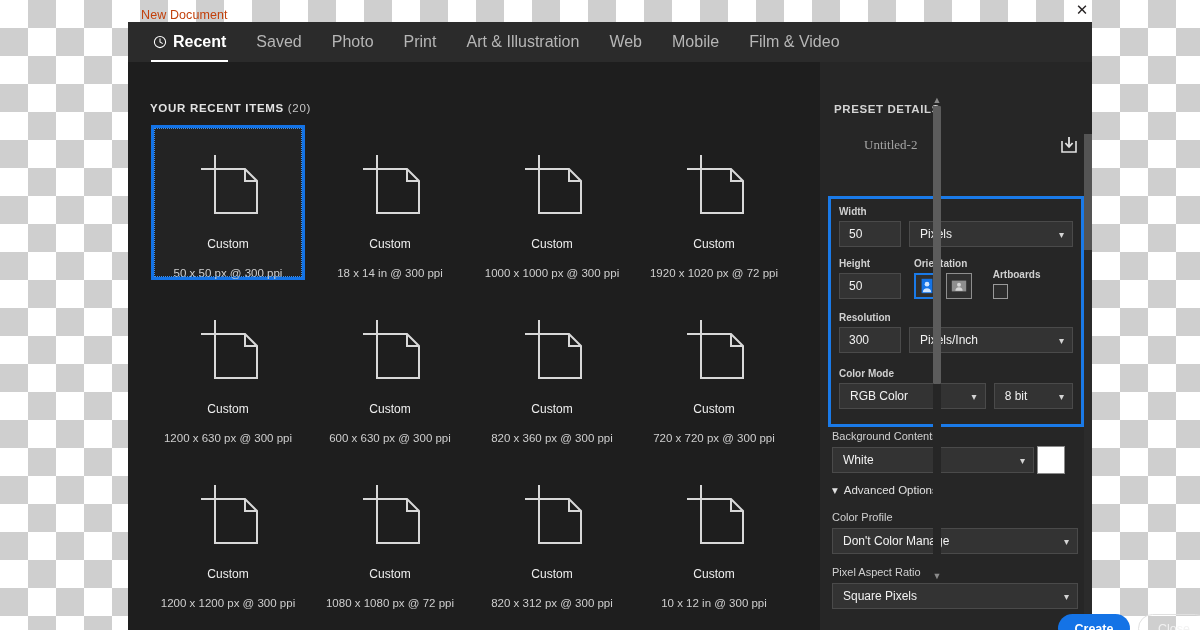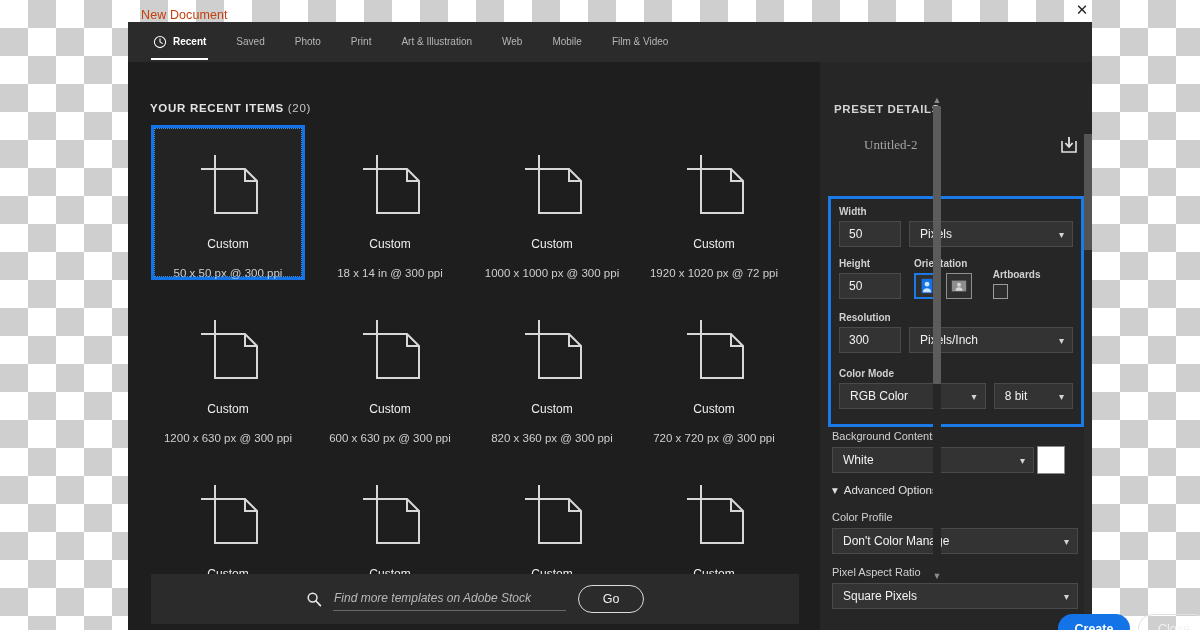--- a/index.html
+++ b/index.html
@@ -64,21 +64,21 @@
     left: 0; top: 0;
     width: 964px; height: 40px;
     background: #2b2b2b;
     display: flex;
     align-items: center;
     padding-left: 23px;
     box-sizing: border-box;
   }
   .tab {
     position: relative;
-    font-size: 10px;
+    font-size: 16px;
     color: #b6b6b6;
     margin-right: 26px;
     padding: 10px 2px 11px 2px;
     cursor: pointer;
     white-space: nowrap;
     display: flex;
     align-items: center;
     gap: 6px;
   }
   .tab.active { color: #ffffff; font-weight: bold; }
@@ -504,32 +504,20 @@
       </div>
   </div>
 
   <div id="grid-scroll">
     <div class="track"></div>
     <div class="thumbbar"></div>
     <div class="arr up">▲</div>
     <div class="arr dn">▼</div>
   </div>
 
-  <div id="stock-bar">
-    <div id="stock-search-wrap">
-      <span id="search-icon">
-        <svg viewBox="0 0 16 16" width="16" height="16">
-          <circle cx="6.6" cy="6.6" r="4.4" fill="none" stroke="#e8e8e8" stroke-width="1.5"></circle>
-          <path d="M10 10 L14.4 14.6" stroke="#e8e8e8" stroke-width="1.7" stroke-linecap="round"></path>
-        </svg>
-      </span>
-      <input id="stock-input" type="text" placeholder="Find more templates on Adobe Stock" style="">
-    </div>
-    <button id="go-button">Go</button>
-  </div>
 
   <div id="preset-pane">
     <div id="preset-heading">PRESET DETAILS</div>
 
     <div id="preset-name-row">
       <input id="preset-name" type="text" value="Untitled-2" style="">
       <span id="save-preset-icon">
         <svg viewBox="0 0 22 22" width="22" height="22">
           <path d="M4 7 V18 H18 V7" fill="none" stroke="#e2e2e2" stroke-width="1.6"></path>
           <path d="M11 3 V12.5" stroke="#e2e2e2" stroke-width="1.8"></path>

